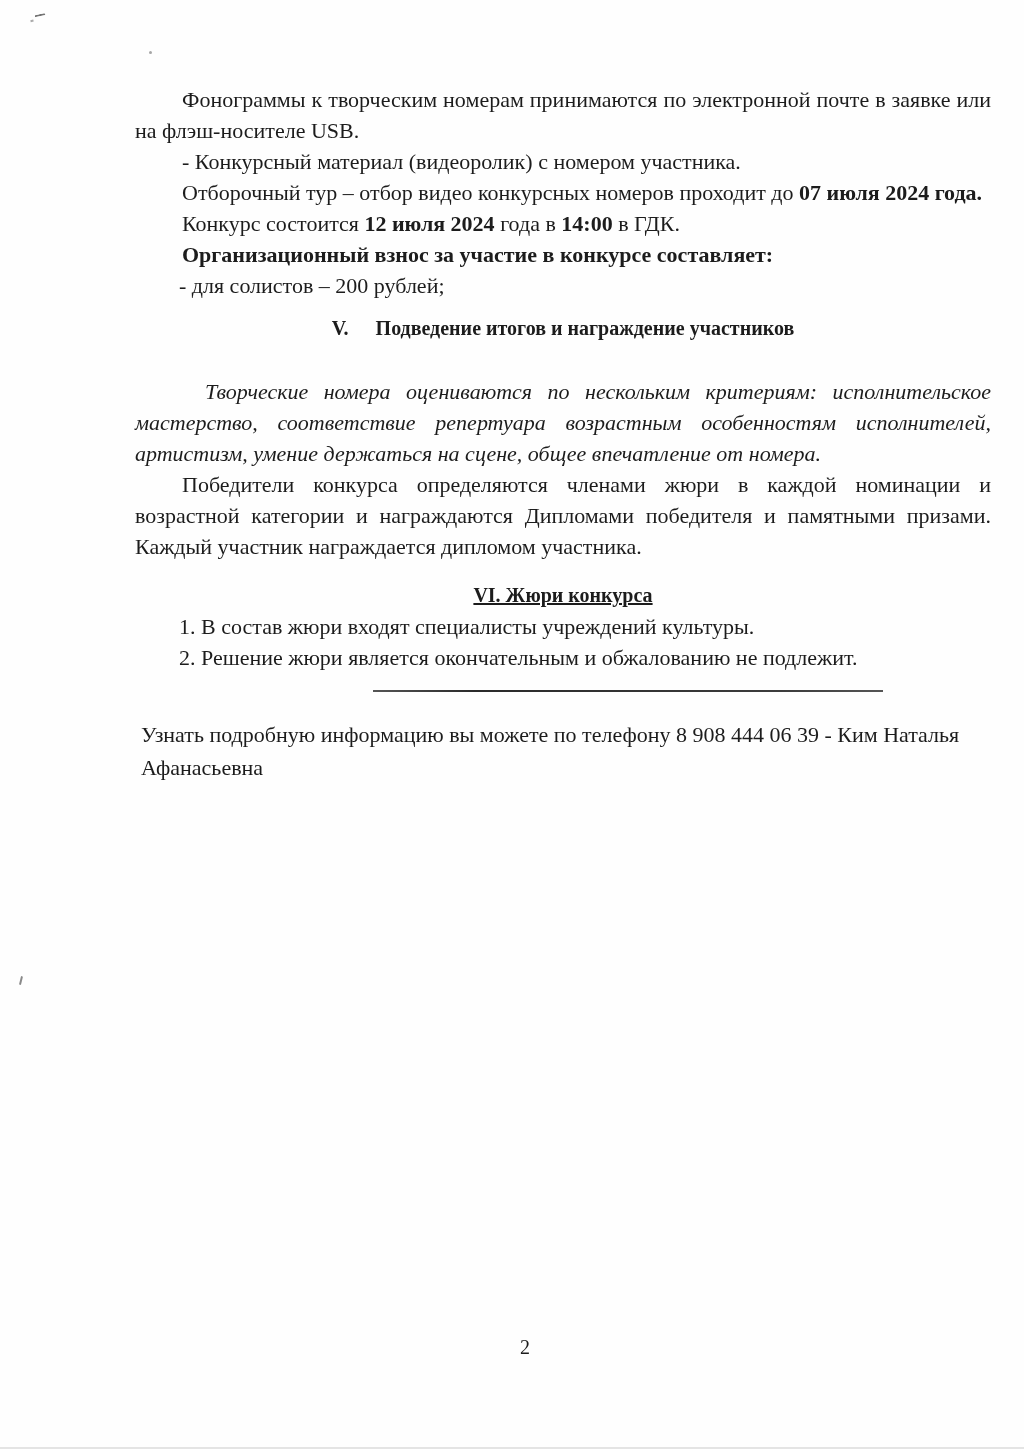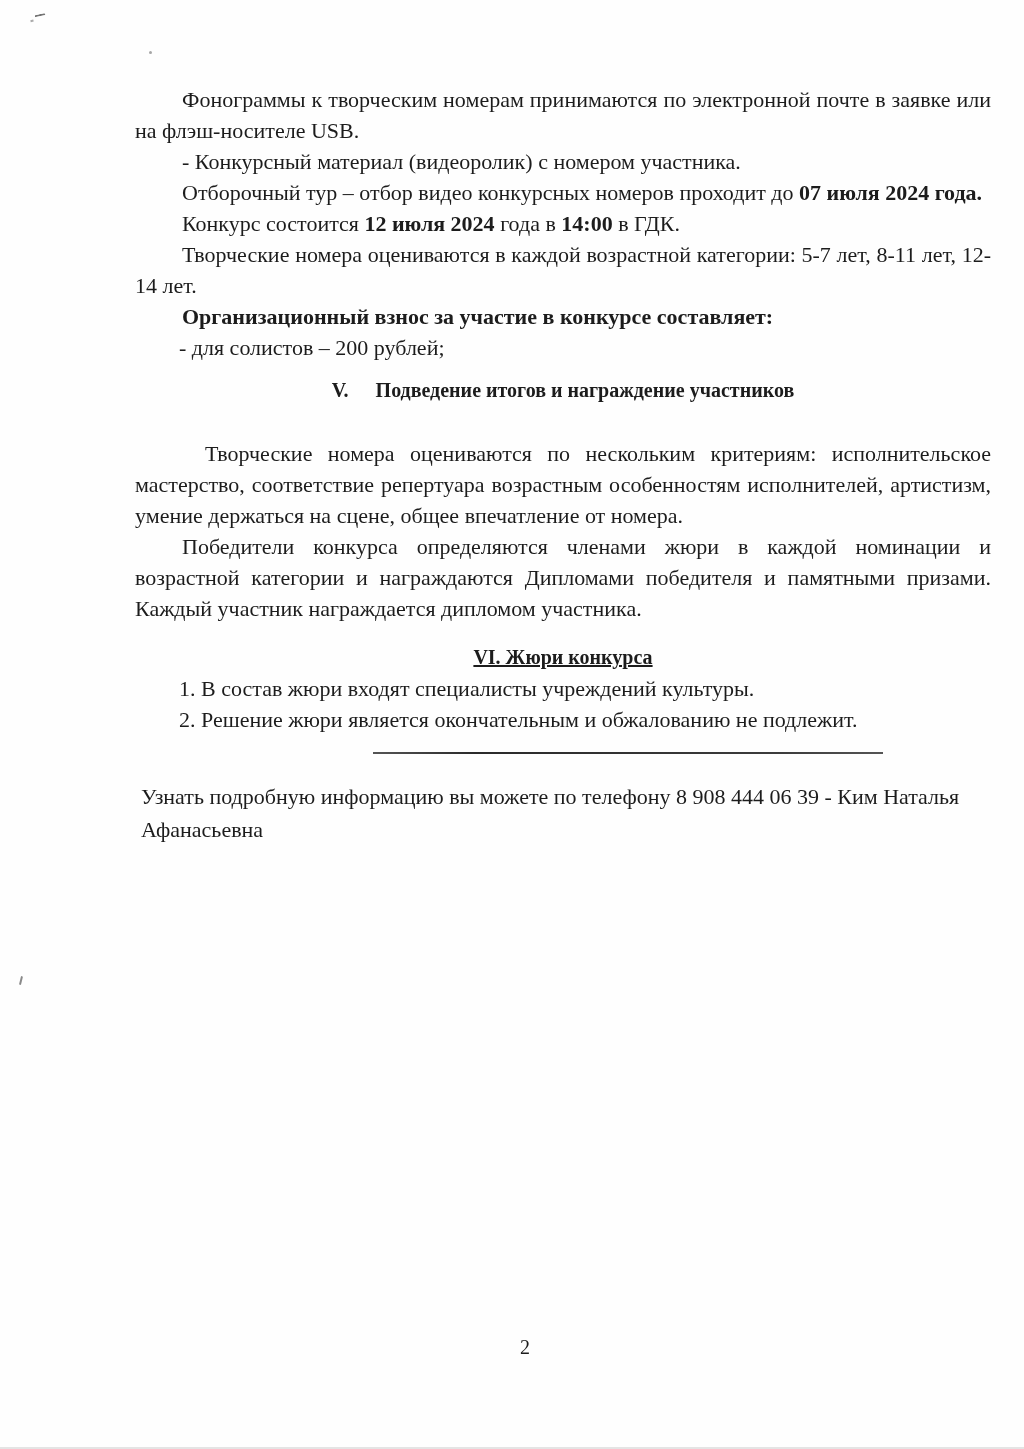--- a/index.html
+++ b/index.html
@@ -12,21 +12,21 @@
     overflow:hidden;
   }
   .page{position:absolute;inset:0;}
   .body{
     position:absolute;left:135px;top:84px;width:856px;
     font-size:22px;line-height:31px;
   }
   .p{margin:0;text-align:left;}
   .j{text-align:justify;}
   .ind{text-indent:47px;}
-  .ind3{text-indent:70px;}
+  .ind3{text-indent:70px;font-style:italic;}
   .ml{margin-left:44px;}
   .b{font-weight:bold;}
   .h{
     font-size:20px;line-height:31px;font-weight:bold;
     text-align:center;margin:0;
   }
   .h-v{margin-top:12px;margin-bottom:32px;}
   .h-vi{margin-top:18px;margin-bottom:0;text-decoration:underline;}
   .hn{margin-right:27px;}
   .rule{
@@ -68,21 +68,20 @@
 
     <p class="p ind j">Фонограммы к творческим номерам принимаются по электронной почте в заявке или на флэш-носителе USB.</p>
 
     <p class="p ind j">- Конкурсный материал (видеоролик) с номером участника.</p>
 
     <p class="p ind j"><span>Отборочный тур – отбор видео конкурсных номеров проходит до </span><span class="b">07 июля 2024 года.</span></p>
 
     <p class="p ind j"><span>Конкурс состоится </span><span class="b">12 июля 2024</span><span> года в </span><span class="b">14:00</span><span> в ГДК.</span></p>
 
 
-    <p class="p ind j">Творческие номера оцениваются в каждой возрастной категории: 5-7 лет, 8-11 лет, 12-14 лет.</p>
 
     <p class="p ind b">Организационный взнос за участие в конкурсе составляет:</p>
 
     <p class="p ml">- для солистов – 200 рублей;</p>
 
 
     <h2 class="h h-v"><span class="hn">V.</span><span>Подведение итогов и награждение участников</span></h2>
 
     <p class="p ind3 j">Творческие номера оцениваются по нескольким критериям: исполнительское мастерство, соответствие репертуара возрастным особенностям исполнителей, артистизм, умение держаться на сцене, общее впечатление от номера.</p>
 

